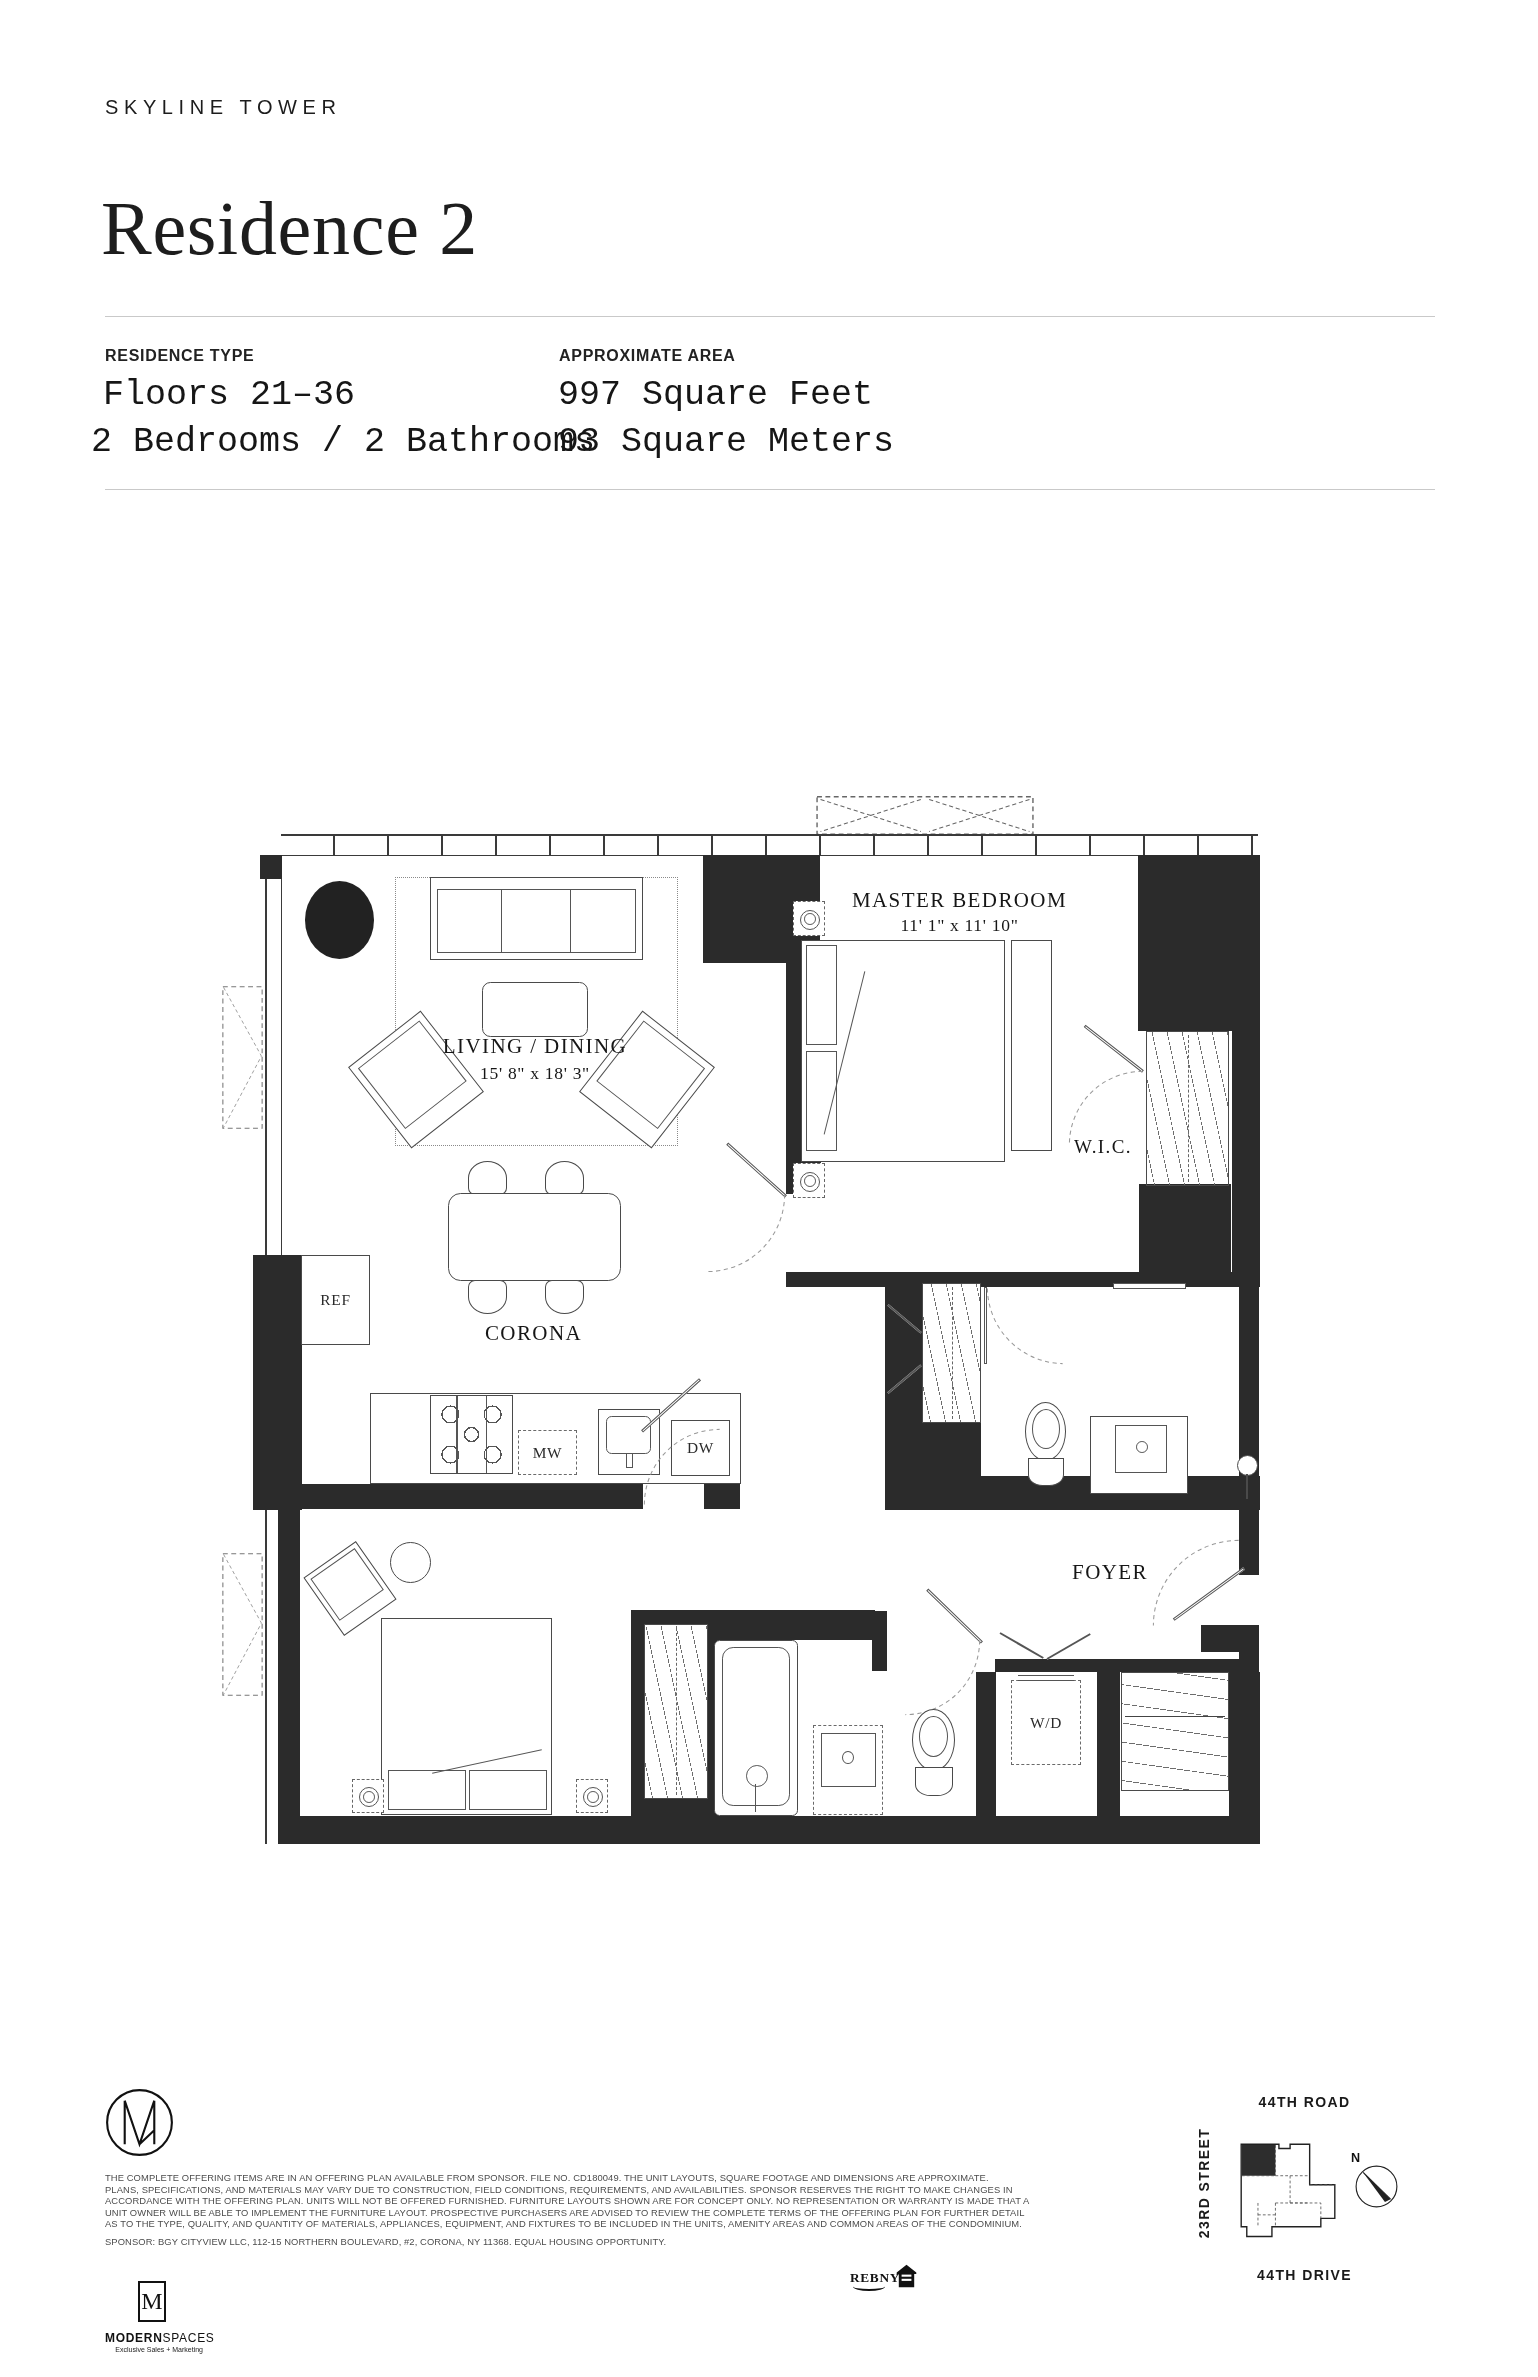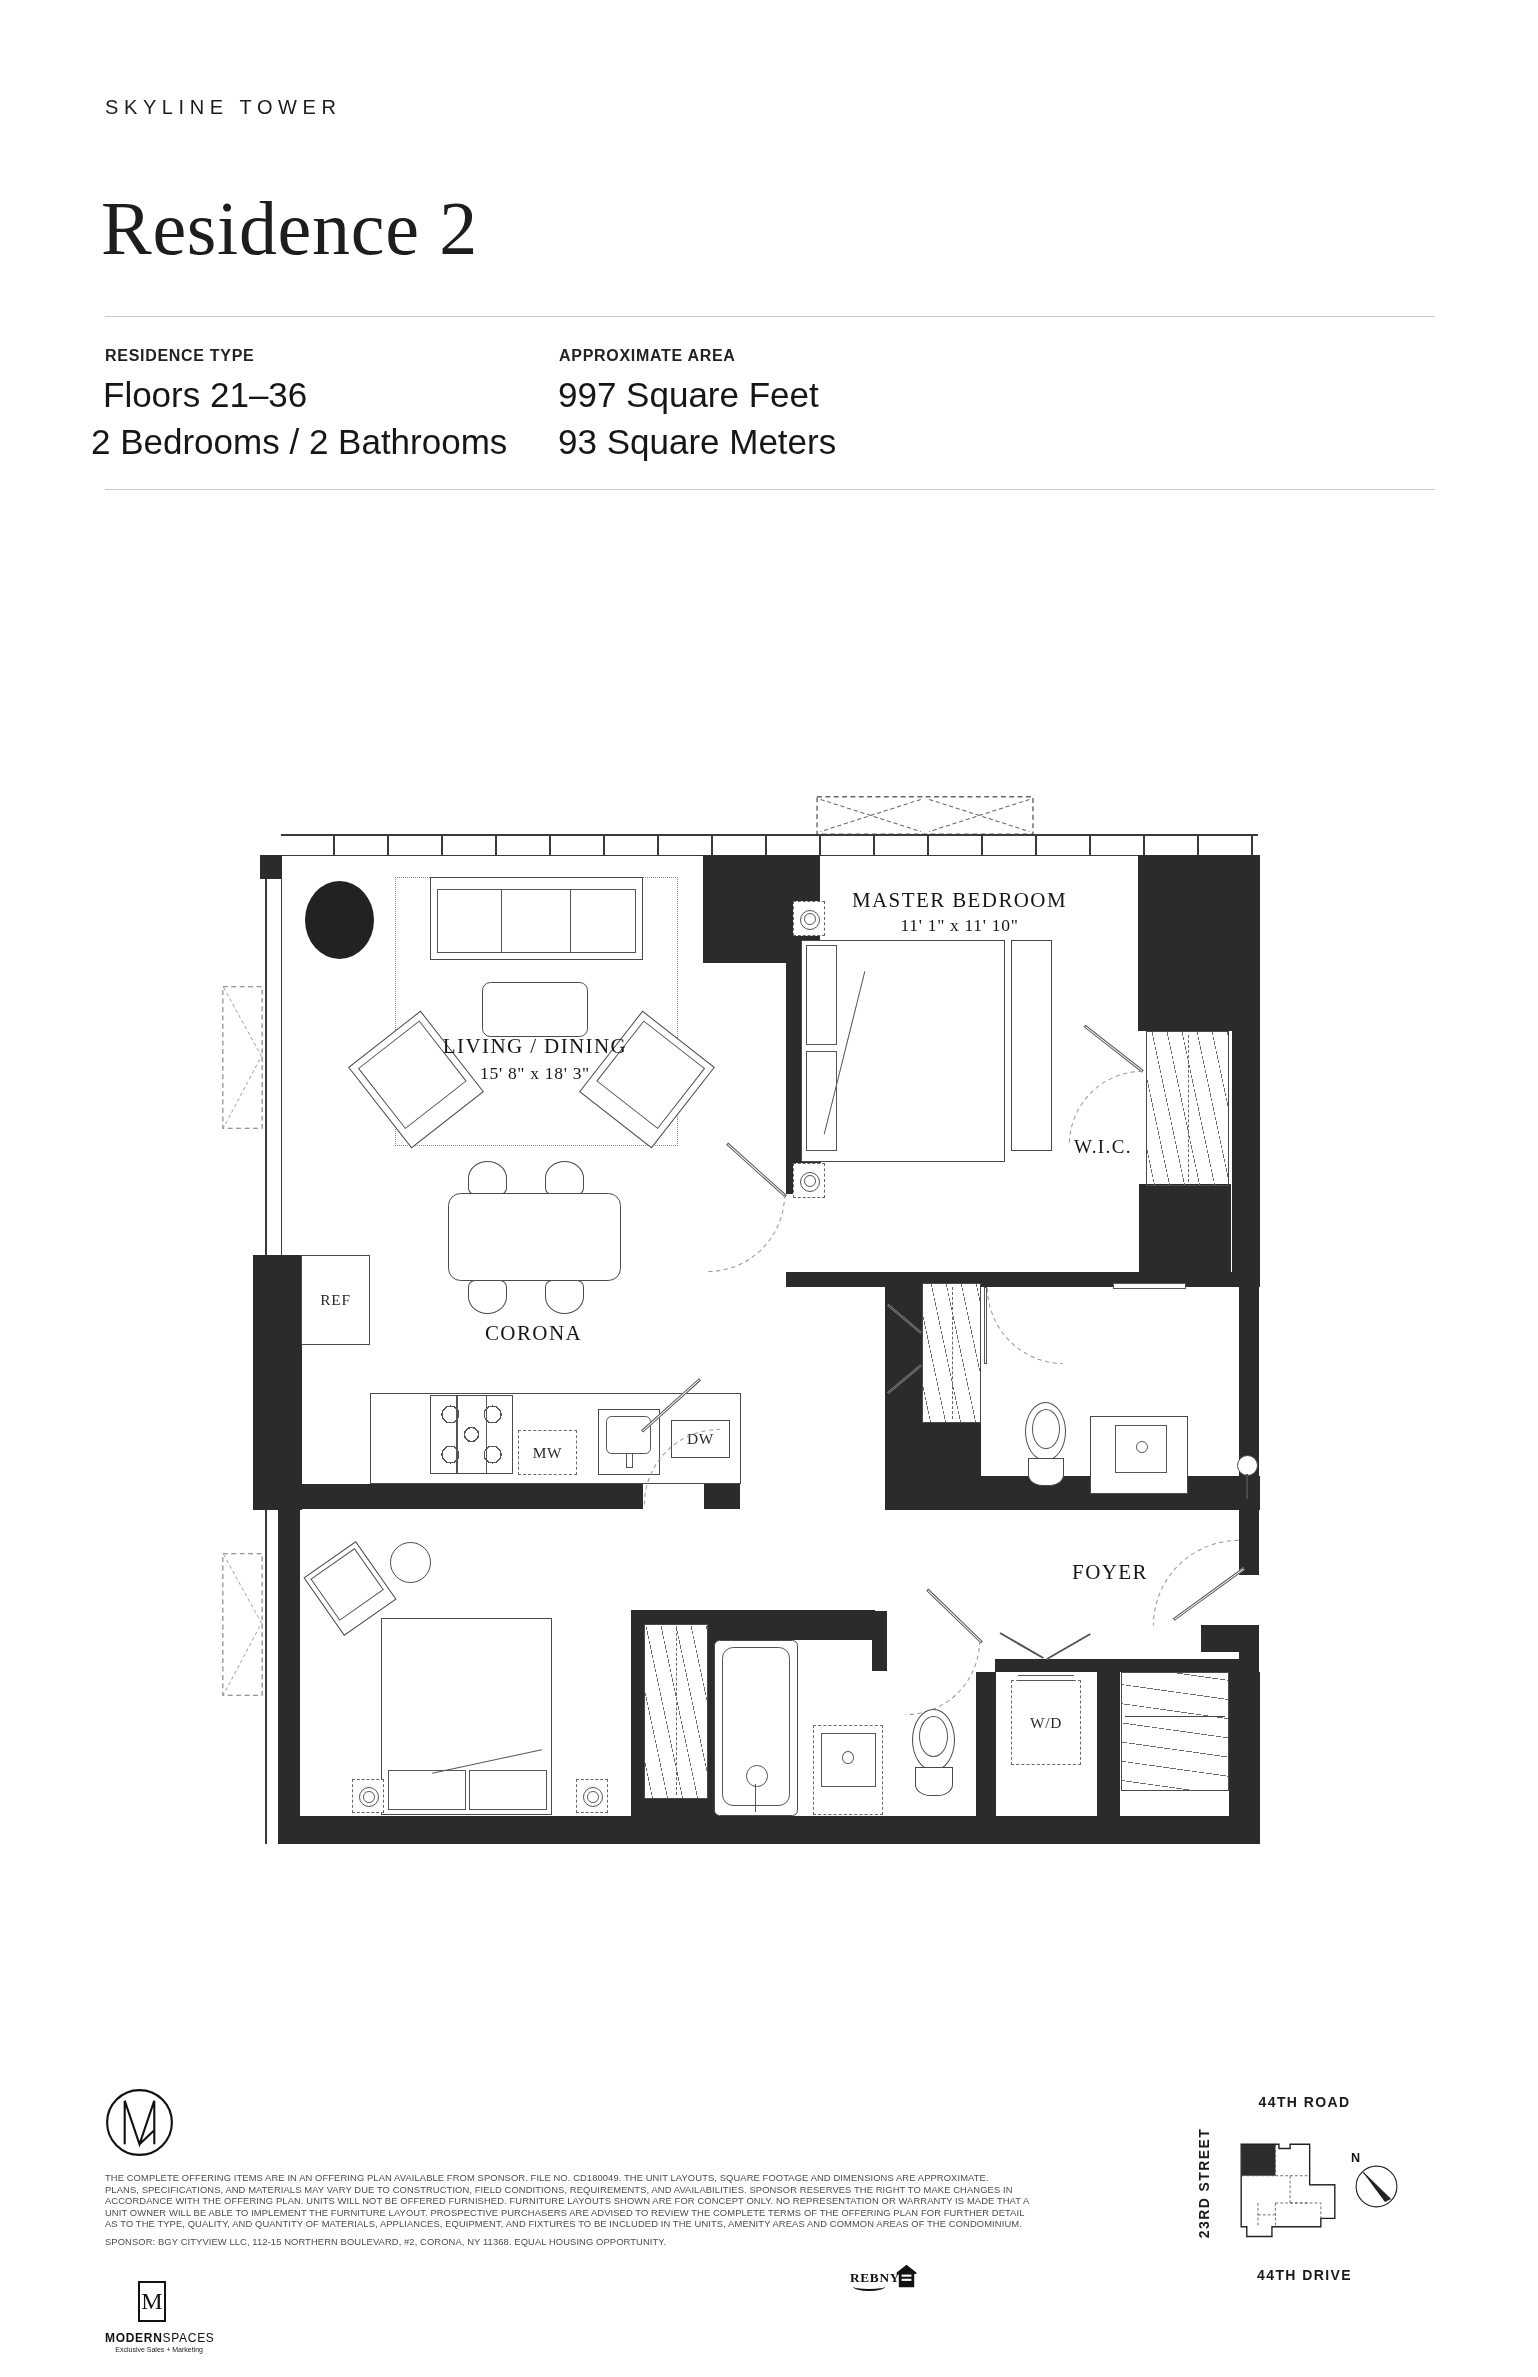--- a/index.html
+++ b/index.html
@@ -4,21 +4,21 @@
 <style>
   html,body{margin:0;padding:0;}
   body{width:1538px;height:2377px;position:relative;background:#fff;overflow:hidden;
        font-family:"Liberation Sans",sans-serif;color:#111;}
   .abs{position:absolute;}
   
   .brand{position:absolute;left:105px;top:96px;font-size:20px;letter-spacing:5.6px;font-weight:500;color:#1c1c1c;}
   .title{position:absolute;left:101px;top:185px;font-family:"Liberation Serif",serif;font-size:76px;font-weight:400;color:#1d1d1d;letter-spacing:0.7px;}
   .rule{position:absolute;left:105px;width:1330px;height:0;border-top:1.4px solid #c9c9c9;}
   .speclbl{position:absolute;top:347px;font-size:16px;font-weight:bold;letter-spacing:0.7px;color:#222;}
-  .specline{position:absolute;font-family:Liberation Sans, sans-serif;font-size:35px;color:#161616;}
+  .specline{position:absolute;font-family:Liberation Mono, monospace;font-size:35px;color:#161616;}
   
   #plan{position:absolute;left:222px;top:764px;width:1108px;height:1085px;}
   .w{position:absolute;background:#2b2b2b;}
   .f{position:absolute;background:#fff;border:1.4px solid #4a4a4a;box-sizing:border-box;}
   .fd{position:absolute;background:#fff;border:1.4px dashed #6a6a6a;box-sizing:border-box;}
   .thinln{position:absolute;background:#4a4a4a;}
   .rlbl{position:absolute;font-family:"Liberation Serif",serif;font-size:21px;letter-spacing:1.4px;color:#161616;text-align:center;white-space:nowrap;}
   .rdim{position:absolute;font-family:"Liberation Serif",serif;font-size:17.5px;letter-spacing:0.7px;color:#161616;text-align:center;white-space:nowrap;}
   .albl{font-family:"Liberation Serif",serif;font-size:15.4px;letter-spacing:0.7px;color:#2a2a2a;display:flex;align-items:center;justify-content:center;}
   .winband{position:absolute;border-top:2.1px solid #3a3a3a;border-bottom:1.4px solid #3a3a3a;box-sizing:border-box;
@@ -140,21 +140,21 @@
   </div>
   <div class="f" style="left:148px;top:629px;width:371px;height:91px;border-width:1.4px;"></div>
   <div class="f stove" style="left:208px;top:631px;width:83px;height:79px;"></div>
   <div class="fd" style="left:296px;top:666px;width:59px;height:45px;text-align:center;">
     <div class="albl" style="position:absolute;inset:0;">MW</div>
   </div>
   <div class="f" style="left:376px;top:645px;width:62px;height:66px;">
     <div class="abs" style="left:7px;top:5.6px;width:43px;height:36px;border:0.7px solid #555;border-radius:5.6px;"></div>
     <div class="abs" style="left:26.6px;top:43px;width:5.6px;height:12.6px;border:0.7px solid #555;"></div>
   </div>
-  <div class="f" style="left:449px;top:656px;width:59px;height:38px;">
+  <div class="f" style="left:449px;top:656px;width:59px;height:56px;">
     <div class="albl" style="position:absolute;inset:0;">DW</div>
   </div>
 
   <div class="leaf" style="left:420px;top:666px;width:78px;height:2.8px;transform:rotate(-42deg);transform-origin:left center;"></div>
   <svg class="abs" style="left:421px;top:664px;" width="78" height="78" viewBox="0 0 112 112">
     <path d="M2,110 A108,108 0 0 1 110,2" fill="none" stroke="#999" stroke-width="1.5" stroke-dasharray="6 5"></path>
   </svg>
 
   <div class="rlbl" style="left:615px;top:124px;width:245px;">MASTER BEDROOM</div>
   <div class="rdim" style="left:615px;top:151px;width:245px;">11' 1" x 11' 10"</div>

